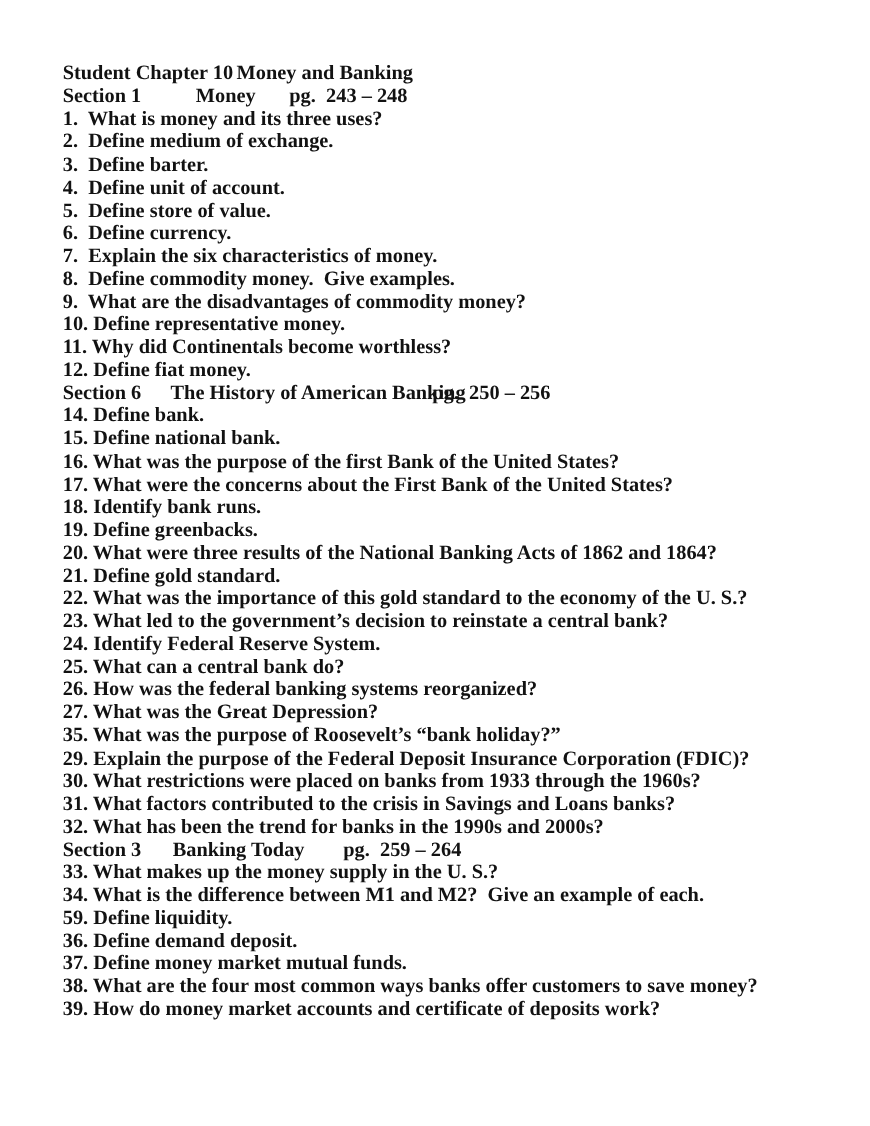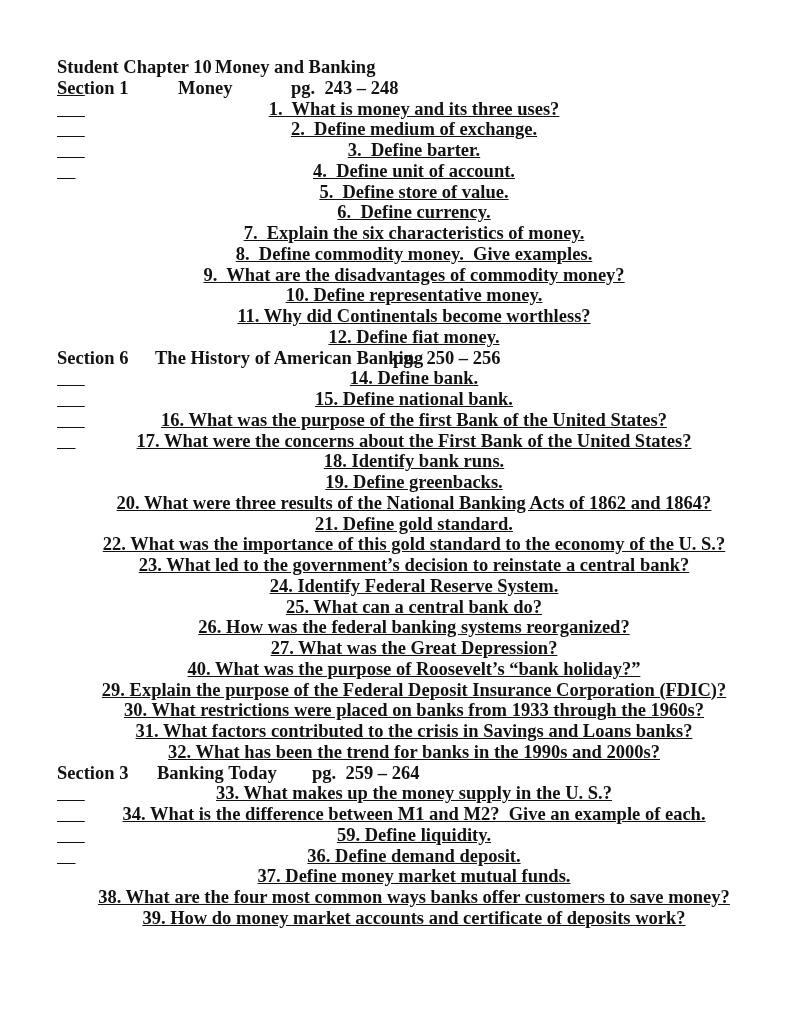--- a/index.html
+++ b/index.html
@@ -17,41 +17,39 @@
     font-weight: 700;
     font-size: 18.5px;
     line-height: 20.75px;
     color: #121212;
   }
   .content {
     position: absolute;
     left: 57px;
     top: 57px;
     right: 20px;
-    text-decoration: underline;
   }
   .qline {
     white-space: pre;
-    text-align: center;
   }
   .hline {
     position: relative;
     height: 20.75px;
     white-space: pre;
   }
   .seg {
     position: absolute;
     top: 0;
     white-space: pre;
   }
   .c1 { left: 0; }
   
   .hdr-title .c2 { left: 158px; text-align: center; }
   .hdr-s1 .c2 { left: 121px; }
-  .hdr-s1 .c3 { left: 206px; margin-left: 28px; }
+  .hdr-s1 .c3 { left: 206px; }
   .hdr-s2 .c2 { left: 98px; }
   .hdr-s2 .c3 { left: 336px; }
   .hdr-s3 .c2 { left: 100px; }
   .hdr-s3 .c3 { left: 255px; }
 </style>
 </head>
 <body>
 
 <div class="page">
   <div class="content">
@@ -93,21 +91,21 @@
     <div class="qline">18. Identify bank runs.</div>
     <div class="qline">19. Define greenbacks.</div>
     <div class="qline">20. What were three results of the National Banking Acts of 1862 and 1864?</div>
     <div class="qline">21. Define gold standard.</div>
     <div class="qline">22. What was the importance of this gold standard to the economy of the U. S.?</div>
     <div class="qline">23. What led to the government’s decision to reinstate a central bank?</div>
     <div class="qline">24. Identify Federal Reserve System.</div>
     <div class="qline">25. What can a central bank do?</div>
     <div class="qline">26. How was the federal banking systems reorganized?</div>
     <div class="qline">27. What was the Great Depression?</div>
-    <div class="qline">40. What was the purpose of Roosevelt’s “bank holiday?”</div>
+    <div class="qline">35. What was the purpose of Roosevelt’s “bank holiday?”</div>
     <div class="qline">29. Explain the purpose of the Federal Deposit Insurance Corporation (FDIC)?</div>
     <div class="qline">30. What restrictions were placed on banks from 1933 through the 1960s?</div>
     <div class="qline">31. What factors contributed to the crisis in Savings and Loans banks?</div>
     <div class="qline">32. What has been the trend for banks in the 1990s and 2000s?</div>
 
     <div class="hline hdr-s3">
       <span class="seg c1">Section 3</span>
       <span class="seg c2">Banking Today</span>
       <span class="seg c3">pg.  259 – 264</span>
     </div>

